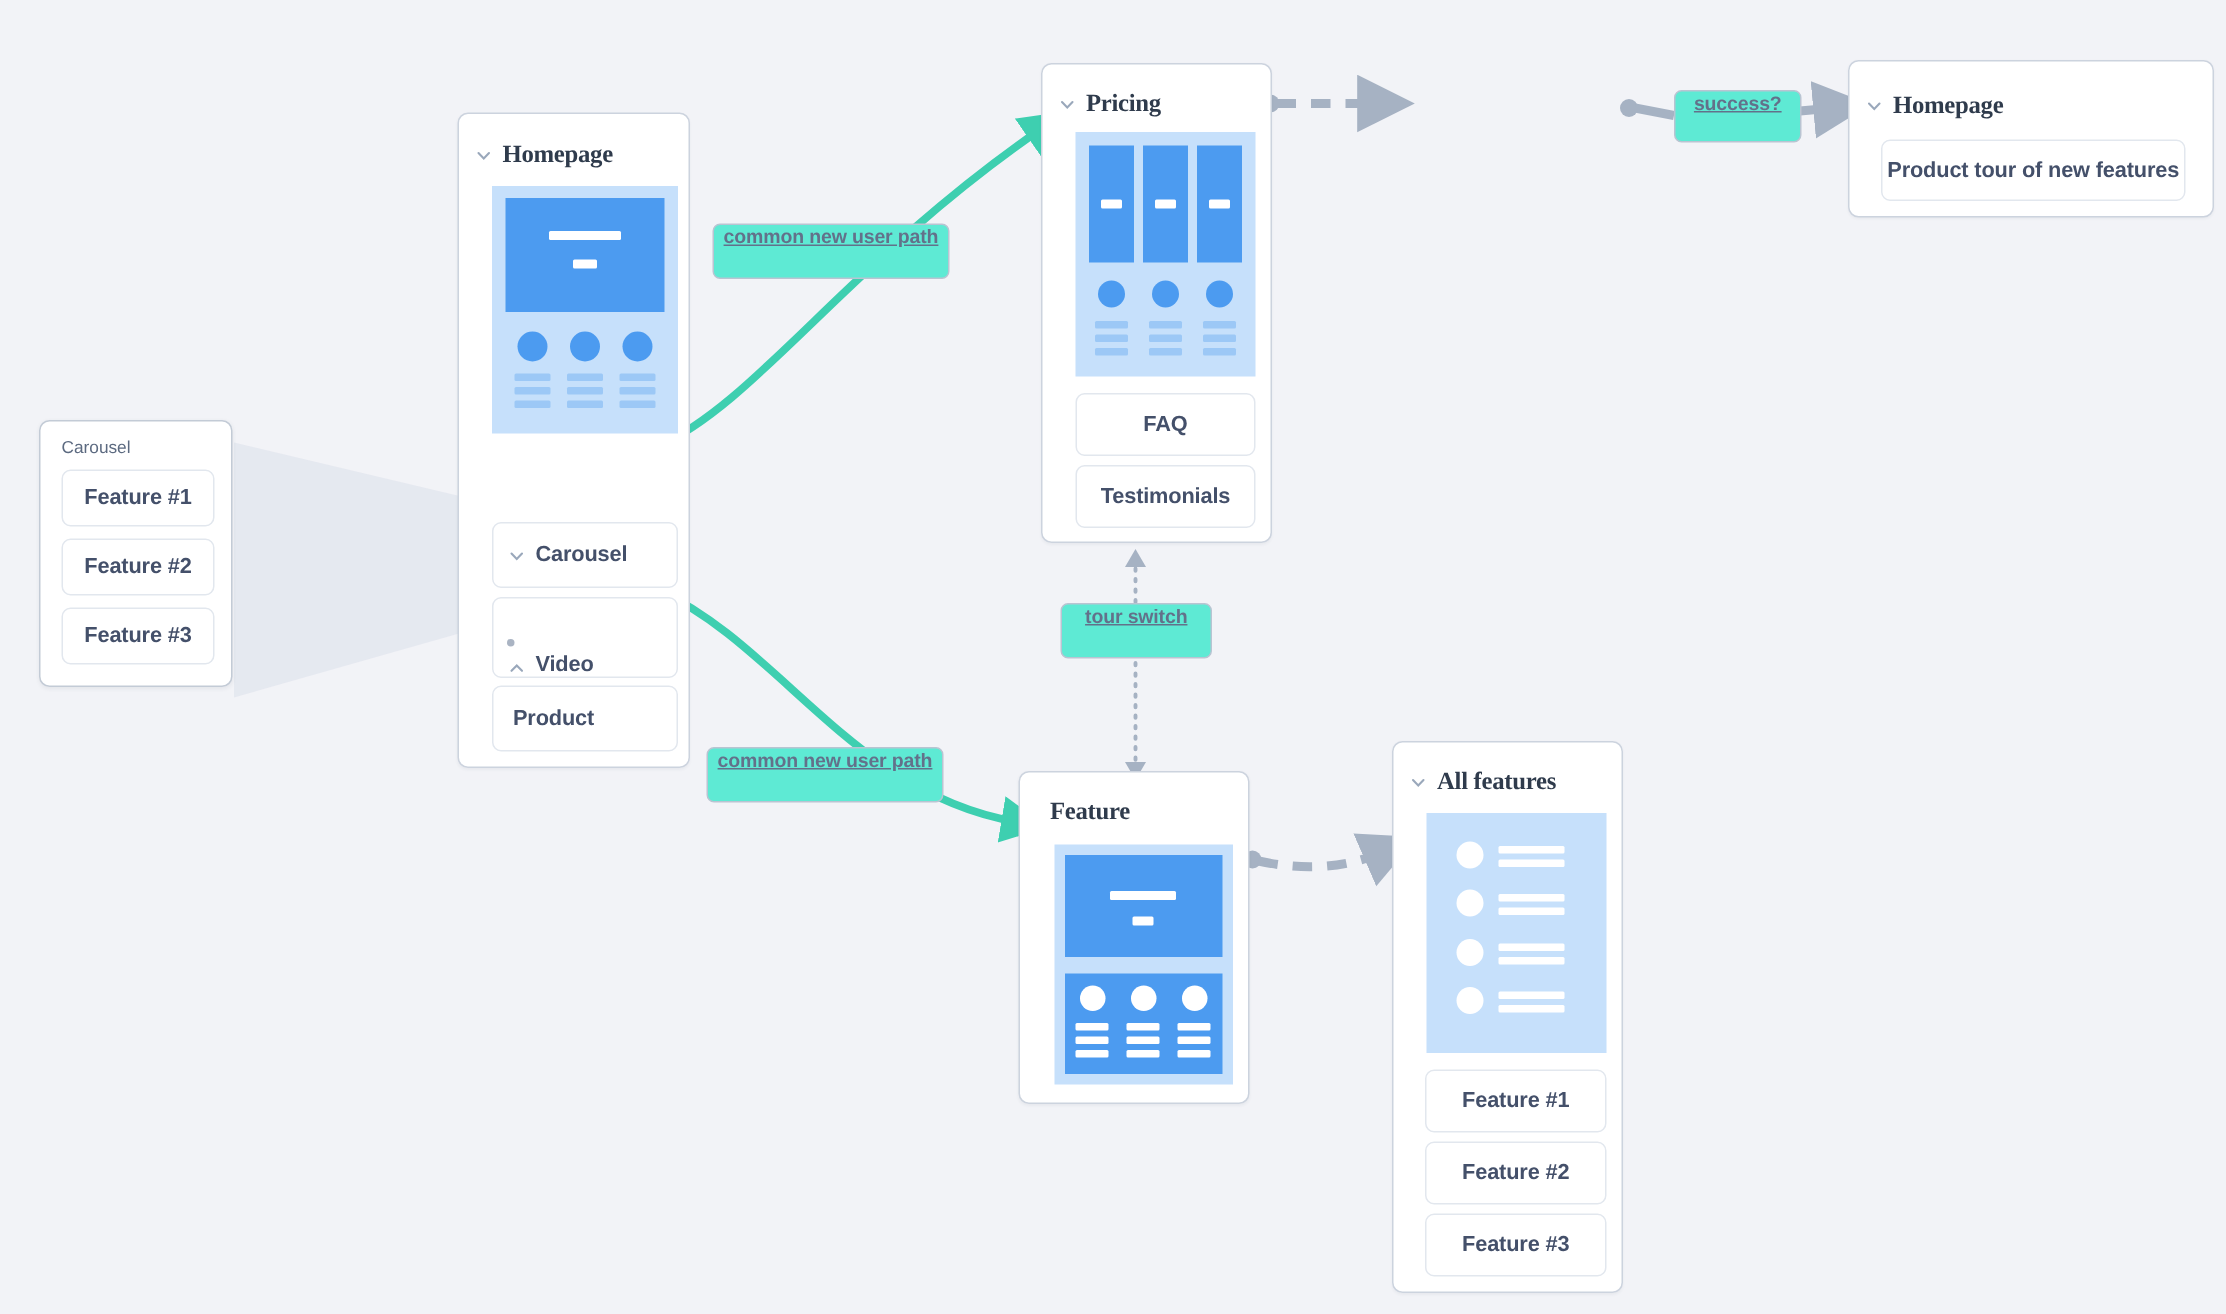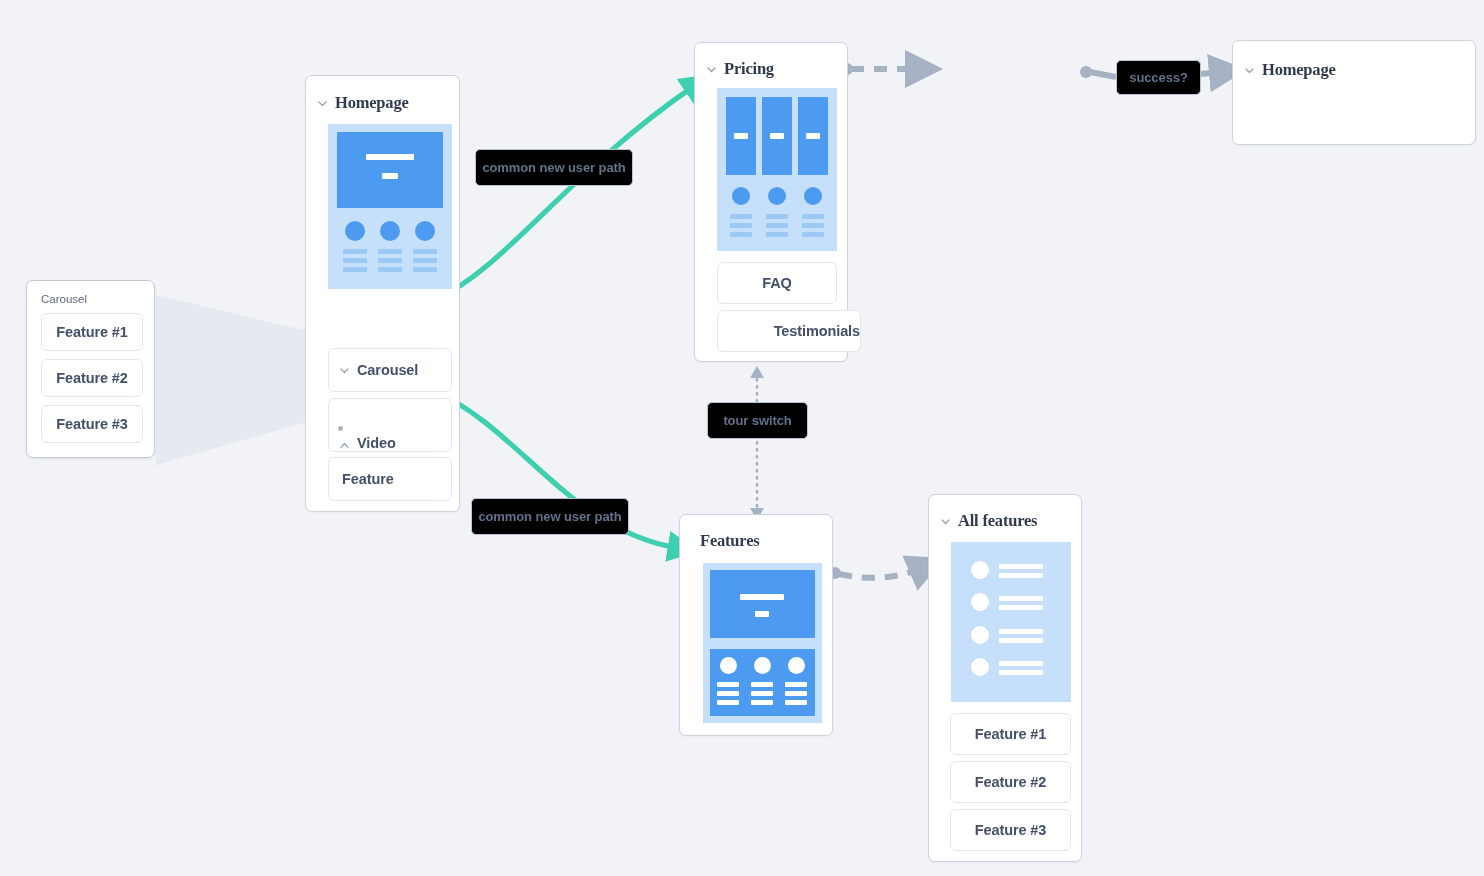--- a/index.html
+++ b/index.html
@@ -86,32 +86,32 @@
   .wf-hero { background: #4c9bf0; position: absolute; }
   .wf-line { background: #ffffff; position: absolute; border-radius: 1px; }
   .wf-dot  { background: #4c9bf0; border-radius: 50%; position: absolute; }
   .wf-dot-w{ background: #ffffff; border-radius: 50%; position: absolute; }
   .wf-bar  { background: #9cc8f6; position: absolute; border-radius: 1px; }
   .wf-block{ background: #4c9bf0; position: absolute; }
 
   
   .edge-label {
     position: absolute;
-    background: #000000;
+    background: #5eead4;
     border: 1px solid #b9c4d2;
     border-radius: 5px;
     color: #63718a;
     font-size: 13px;
     font-weight: bold;
     display: flex;
-    align-items: center;
     justify-content: center;
     box-sizing: border-box;
     z-index: 6;
     letter-spacing: -0.1px;
+    text-decoration: underline;
   }
 
   
   .popup {
     position: absolute;
     background: #ffffff;
     border: 1px solid #c3cbd6;
     border-radius: 7px;
     box-sizing: border-box;
     z-index: 4;
@@ -250,21 +250,21 @@
       <span class="chev" style="margin-top:3px;">
         <svg width="11" height="11" viewBox="0 0 11 11">
             <path d="M2,7.2 L5.5,3.6 L9,7.2" fill="none" stroke="#9aa8bb" stroke-width="1.4" stroke-linecap="round"></path>
           </svg>
       </span>
       <span class="lbl">Video</span>
       <span class="tiny-dot" style="left:9px; top:27px;"></span>
     </div>
 
     <div class="subitem" style="position:absolute; left:22px; top:381px; width:124px; height:44px;">
-      <span class="lbl">Feature</span>
+      <span class="lbl">Product</span>
     </div>
   </div>
 
   <div class="card" style="left:694px; top:42px; width:154px; height:320px;">
     <div class="card-title" style="position:absolute; left:11px; top:16px;">
       <span class="chev">
         <svg width="11" height="11" viewBox="0 0 11 11">
             <path d="M2,4 L5.5,7.6 L9,4" fill="none" stroke="#9aa8bb" stroke-width="1.4" stroke-linecap="round"></path>
           </svg>
       </span>
@@ -290,40 +290,43 @@
       <div class="wf-bar" style="left:49px; top:135px; width:22px; height:5px;"></div>
       <div class="wf-bar" style="left:49px; top:144px; width:22px; height:5px;"></div>
       <div class="wf-bar" style="left:85px; top:126px; width:22px; height:5px;"></div>
       <div class="wf-bar" style="left:85px; top:135px; width:22px; height:5px;"></div>
       <div class="wf-bar" style="left:85px; top:144px; width:22px; height:5px;"></div>
     </div>
 
     <div class="subitem center" style="position:absolute; left:22px; top:219px; width:120px; height:42px;">
       <span class="lbl">FAQ</span>
     </div>
-    <div class="subitem center" style="position:absolute; left:22px; top:267px; width:144px; height:42px;justify-content:flex-end;">
+    <div class="subitem center" style="position:absolute; left:22px; top:267px; width:120px; height:42px;">
       <span class="lbl">Testimonials</span>
     </div>
   </div>
 
 
   <div class="card" style="left:1232px; top:40px; width:244px; height:105px;">
     <div class="card-title" style="position:absolute; left:11px; top:19px;">
       <span class="chev">
         <svg width="11" height="11" viewBox="0 0 11 11">
             <path d="M2,4 L5.5,7.6 L9,4" fill="none" stroke="#9aa8bb" stroke-width="1.4" stroke-linecap="round"></path>
           </svg>
       </span>
       <span>Homepage</span>
     </div>
+    <div class="subitem center" style="position:absolute; left:21px; top:52px; width:203px; height:41px;">
+      <span class="lbl">Product tour of new features</span>
+    </div>
   </div>
 
   <div class="card" style="left:679px; top:514px; width:154px; height:222px;">
     <div class="card-title" style="position:absolute; left:20px; top:16px;">
-      <span>Features</span>
+      <span>Feature</span>
     </div>
 
     <div class="wf" style="position:absolute; left:23px; top:48px; width:119px; height:160px;">
       <div class="wf-hero" style="left:7px; top:7px; width:105px; height:68px;"></div>
       <div class="wf-line" style="left:37px; top:31px; width:44px; height:6px;"></div>
       <div class="wf-line" style="left:52px; top:48px; width:14px; height:6px;"></div>
 
       <div class="wf-block" style="left:7px; top:86px; width:105px; height:67px;"></div>
       <div class="wf-dot-w" style="left:17px; top:94px; width:17px; height:17px;"></div>
       <div class="wf-dot-w" style="left:51px; top:94px; width:17px; height:17px;"></div>

